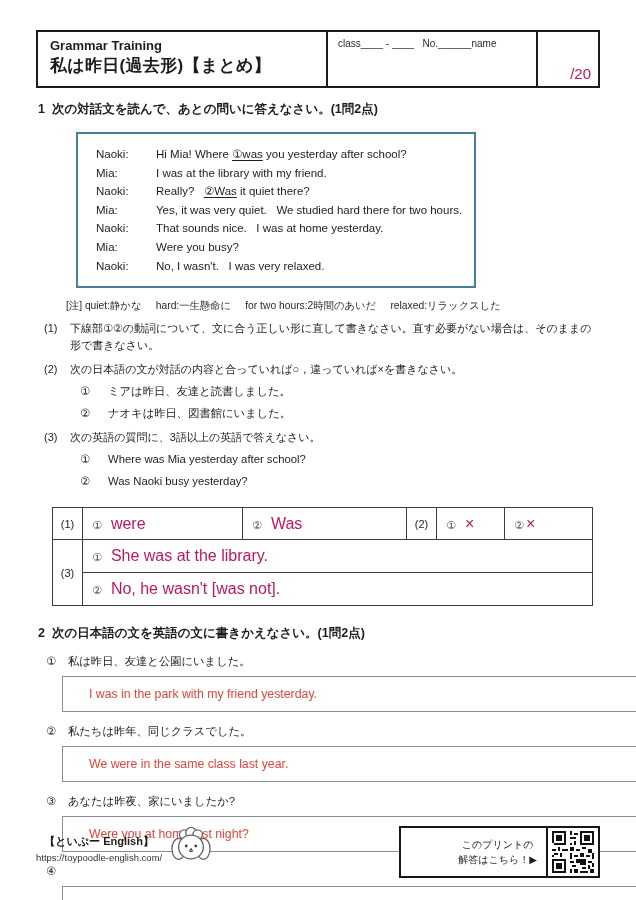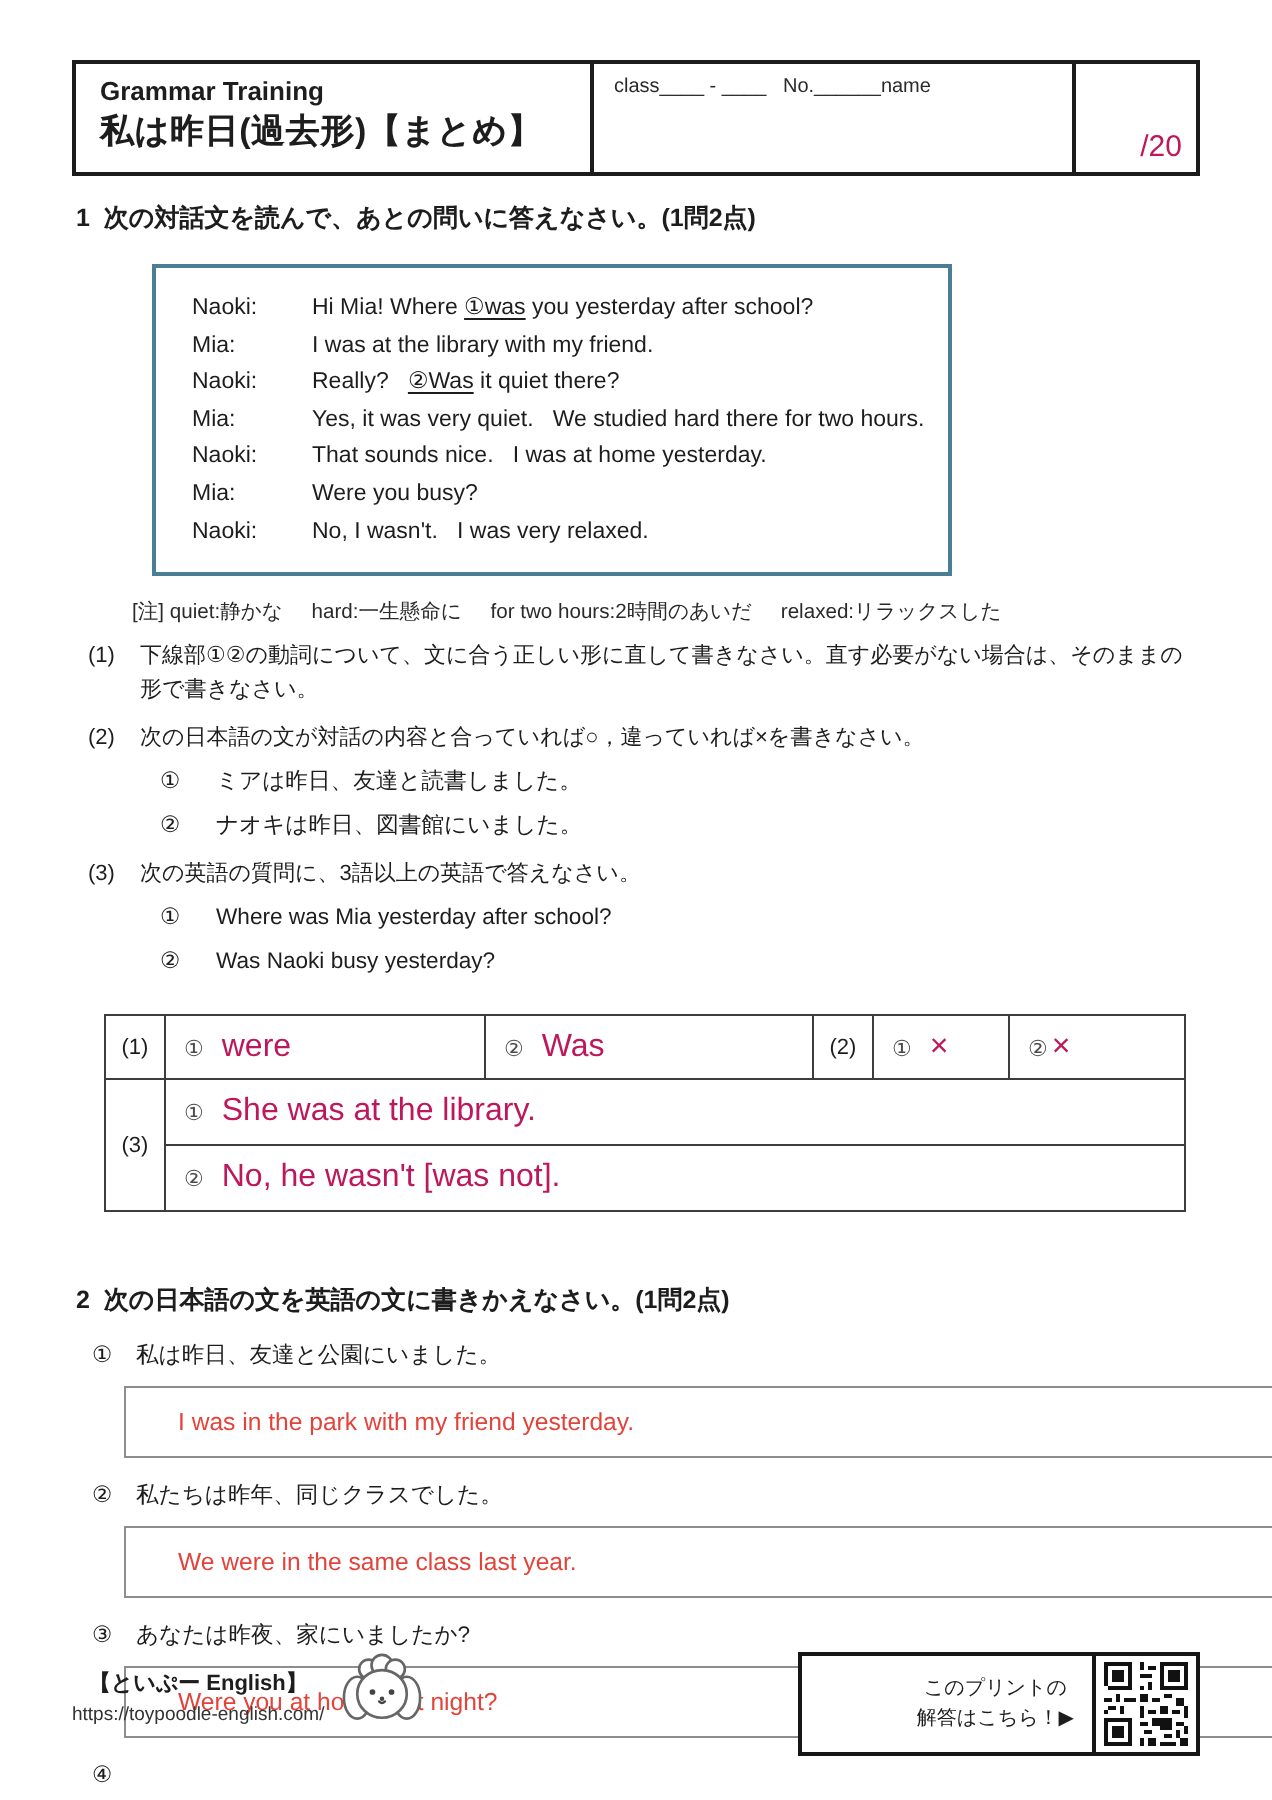--- a/index.html
+++ b/index.html
@@ -4,21 +4,21 @@
 <style>
   * { margin:0; padding:0; box-sizing:border-box; }
   html,body { background:#f2f2f2; }
   .page {
     width:636px; height:900px; margin:0 auto; background:#fff;
     position:relative; padding:30px 36px;
     font-family:"Liberation Sans","DejaVu Sans",sans-serif; color:#1d1d1d;
   }
   
   .header { display:flex; border:2px solid #1c1c1c; height:58px; }
-  .h-left { width:257px; padding:6px 12px 4px; }
+  .h-left { width:288px; padding:6px 12px 4px; }
   .h-series { font-weight:bold; font-size:13px; }
   .h-title  { font-weight:bold; font-size:17px; margin-top:1px; letter-spacing:.3px; }
   .h-mid { flex:1; border-left:2px solid #1c1c1c; padding:6px 10px 4px;
            font-size:10px; color:#2a2a2a; display:flex; flex-direction:row;
            justify-content:flex-start; white-space:pre; }
   .h-right { width:62px; border-left:2px solid #1c1c1c; position:relative; }
   .h-score { position:absolute; right:7px; bottom:4px; font-size:15px; color:#be185d; }
   
   .sec-heading { font-weight:bold; font-size:12.5px; margin:13px 0 0 2px; white-space:pre-wrap; }
   .dialog-box { margin:14px 0 0 40px; width:400px; border:2px solid #4a7d96;
@@ -173,21 +173,21 @@
       </td>
     </tr>
     <tr style="height:33px">
       <td class="acell" colspan="5">
         <span class="num">②</span><span class="ans">No, he wasn't [was not].</span>
       </td>
     </tr>
   </tbody>
     </table>
 
-  <div class="sec-heading" style="margin-top:36px">2  次の日本語の文を英語の文に書きかえなさい。(1問2点)</div>
+  <div class="sec-heading" style="margin-top:19px">2  次の日本語の文を英語の文に書きかえなさい。(1問2点)</div>
 
   <div class="s2-prompt">
     <span class="s2-num">①</span>
     <span>私は昨日、友達と公園にいました。</span>
   </div>
   <div class="ans-box">
     <span>I was in the park with my friend yesterday.</span>
   </div>
 
   <div class="s2-prompt">

